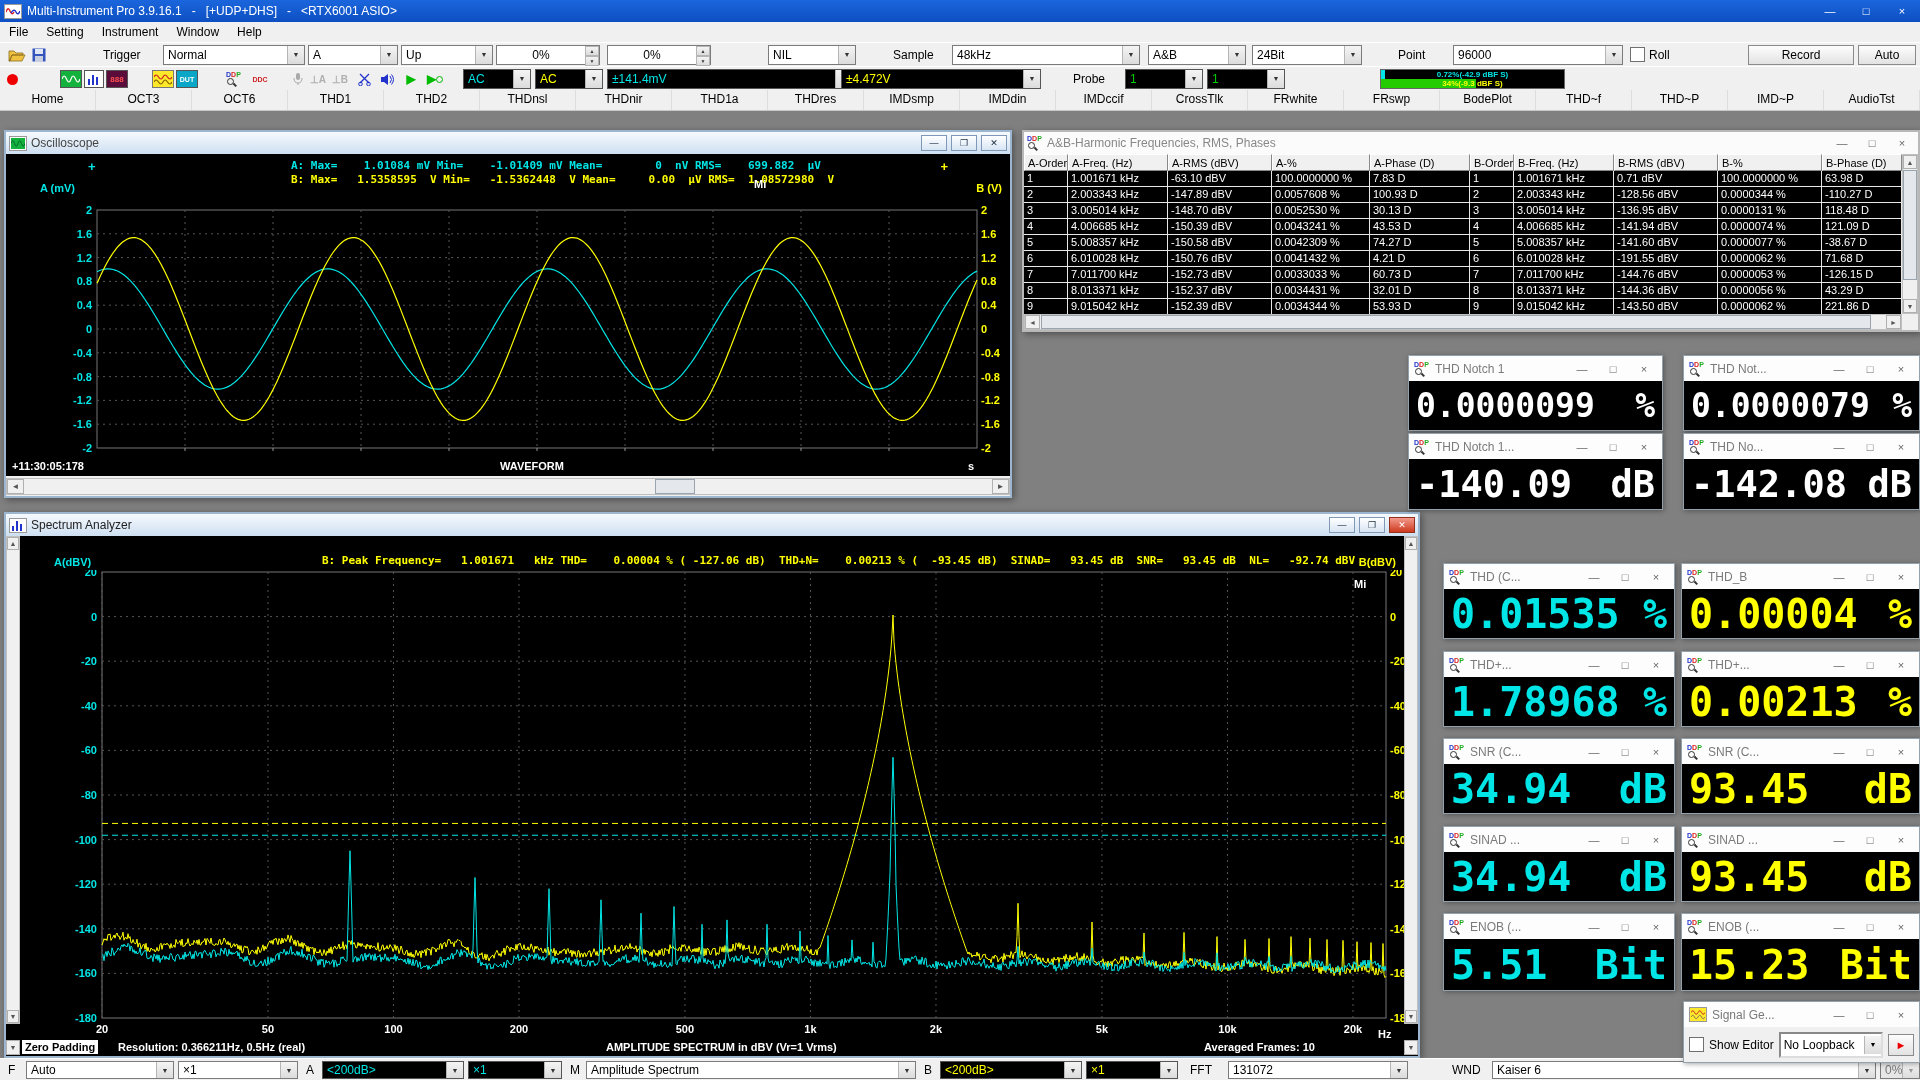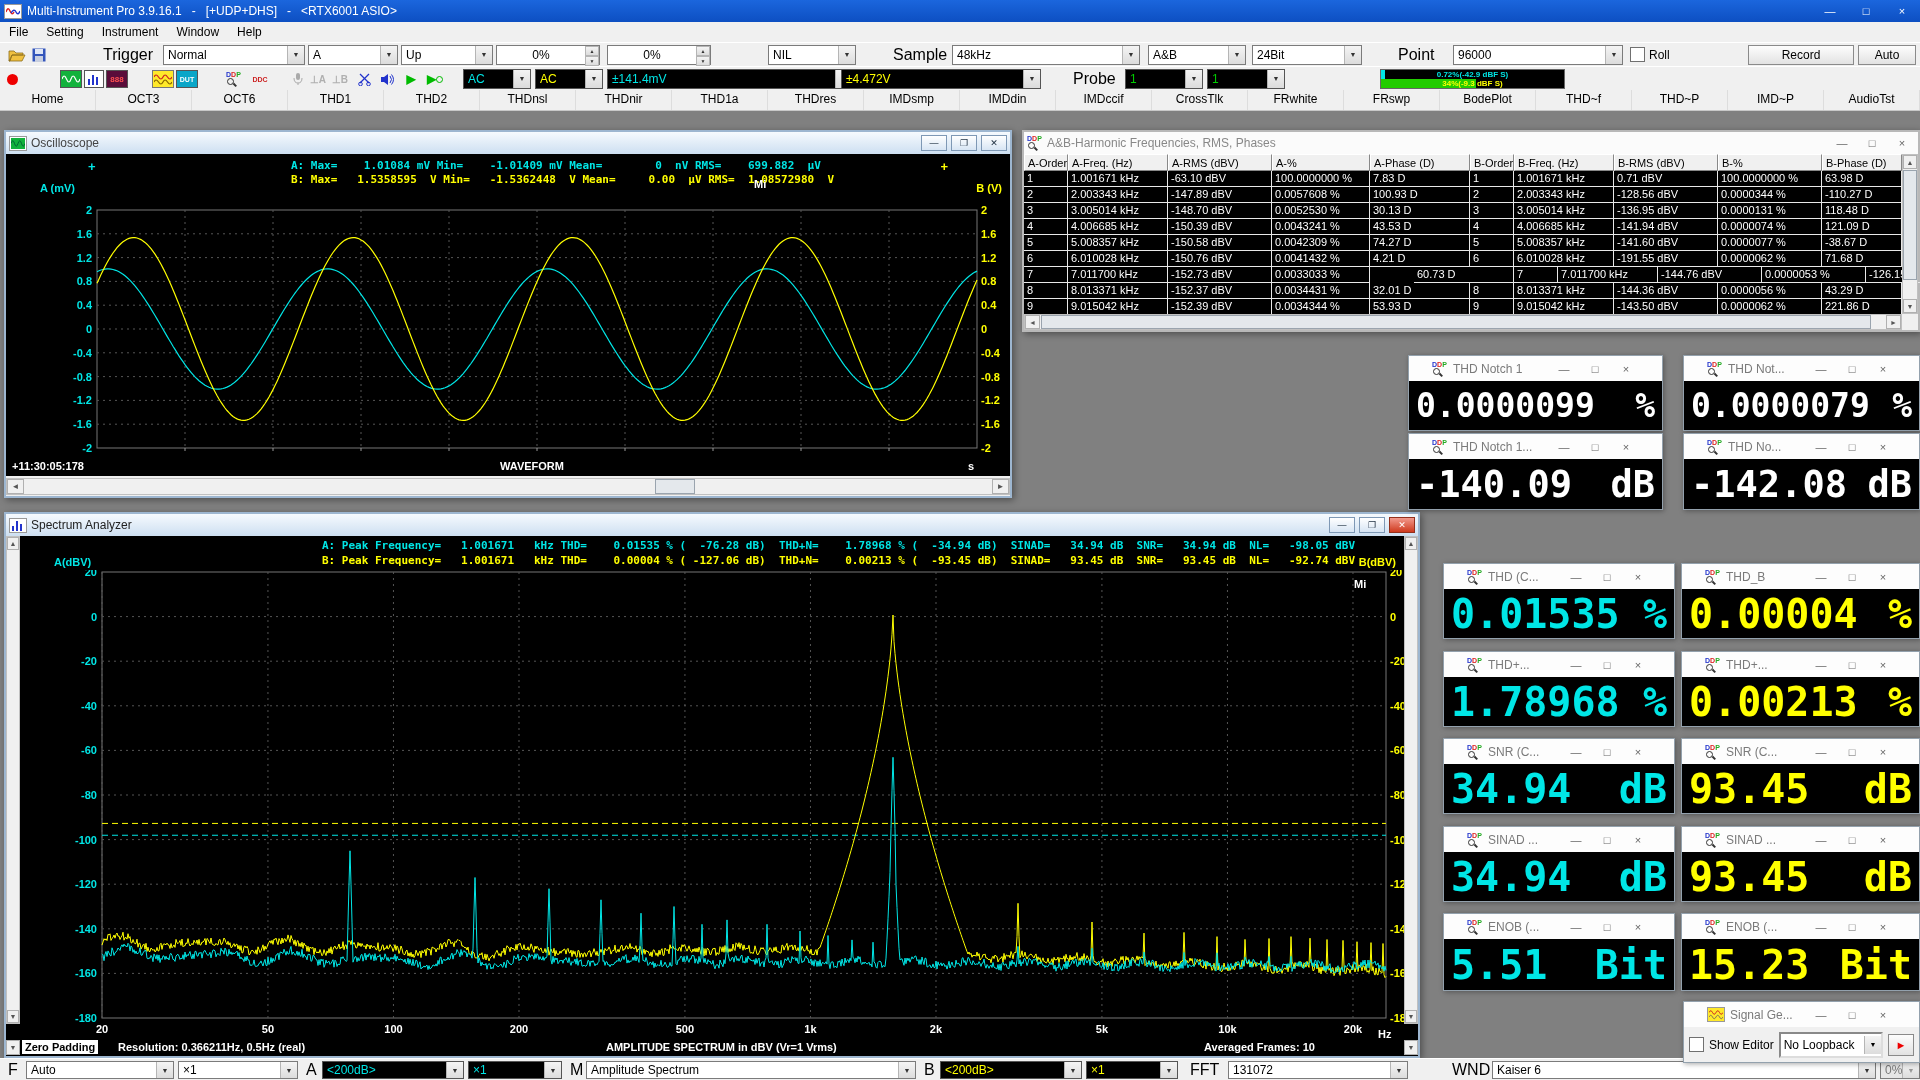--- a/index.html
+++ b/index.html
@@ -8,21 +8,21 @@
   .abs{position:absolute}
   
   #titlebar{position:absolute;left:0;top:0;width:1920px;height:22px;background:linear-gradient(#1b66dd,#0d4fc2);
             display:flex;align-items:center;color:#fff;font-size:12px}
   #titlebar .ttl{flex:1;padding-left:5px;white-space:pre}
   .capbtn{width:36px;height:22px;text-align:center;line-height:22px;color:#fff;font-size:11px}
   #menubar{position:absolute;left:0;top:22px;width:1920px;height:20px;background:#f0f0f0;display:flex;align-items:center}
   .mitem{padding:0 9px;line-height:20px}
   .tbrow{position:absolute;left:0;width:1920px;height:24px;background:#f0f0f0;border-top:1px solid #fff}
   #toolbar1{top:42px}#toolbar2{top:66px}
-  .lbl{position:absolute;line-height:24px;font-size:16px;white-space:nowrap}
+  .lbl{position:absolute;line-height:24px;font-size:12px;white-space:nowrap}
   .cmb{position:absolute;top:2px;height:20px;background:#fff;border:1px solid #7b7b7b;display:flex;align-items:stretch;box-sizing:border-box}
   .cmb .cv{flex:1;padding-left:4px;font-size:12px;white-space:nowrap;overflow:hidden;line-height:18px}
   .cmb .arr{width:16px;background:linear-gradient(#f4f4f4,#dcdcdc);border-left:1px solid #b5b5b5;
             text-align:center;font-size:7px;line-height:18px;color:#333}
   .cmb.blk{background:#000;border-color:#555}
   .spinbox{position:absolute;top:2px;height:20px;background:#fff;border:1px solid #7b7b7b;display:flex;box-sizing:border-box}
   .spinbox .cv{flex:1;text-align:center;line-height:18px}
   .spinner{width:14px;display:flex;flex-direction:column}
   .spinner span{flex:1;background:linear-gradient(#f4f4f4,#dcdcdc);border:1px solid #b5b5b5;font-size:5px;line-height:8px;text-align:center;color:#333}
   .pushbtn{position:absolute;top:2px;height:20px;border:1px solid #8a8a8a;background:linear-gradient(#fdfdfd,#e2e2e2);
@@ -58,21 +58,21 @@
   
   #harm .thead{display:flex;background:#404040}
   .thc{height:17px;line-height:16px;font-size:11px;padding-left:3px;box-sizing:border-box;background:#f0f0f0;
        border-top:1px solid #fff;border-left:1px solid #fff;border-right:1px solid #888;border-bottom:1px solid #888;
        white-space:nowrap;overflow:hidden;flex:none}
   .trow{display:flex;background:#000}
   .tdc{height:16px;line-height:15px;font-size:11px;color:#fff;padding-left:3px;box-sizing:border-box;
        border-right:1px solid #e8e8e8;border-bottom:1px solid #e8e8e8;white-space:nowrap;overflow:hidden;flex:none}
   
   .mini{position:absolute;border:1px solid #93a1ad;background:#fff;box-shadow:1px 1px 5px rgba(0,0,0,.35);box-sizing:border-box;overflow:hidden}
-  .mtbar{height:25px;display:flex;align-items:center;padding:0 23px;gap:5px;background:#fdfdfd}
+  .mtbar{height:25px;display:flex;align-items:center;padding:0 5px;gap:5px;background:#fdfdfd}
   .mtitle{color:#7a7a7a;font-size:12px;flex:1;white-space:nowrap;overflow:hidden}
   .mbtn{color:#666;font-size:11px;width:26px;text-align:center;flex:none}
   .mval{background:#000;display:flex;justify-content:space-between;align-items:center;padding:0 7px;
         font-family:"DejaVu Sans Mono",monospace;font-weight:bold;white-space:nowrap}
   .ddpic{width:16px;height:16px;position:relative;font-size:7px;font-weight:bold;line-height:7px;flex:none}
   .ddpic b:nth-child(1){color:#23c}.ddpic b:nth-child(2){color:#d22}.ddpic b:nth-child(3){color:#2a2}
   .ddpic .mg{position:absolute;left:1px;top:7px;width:5px;height:5px;border:1.5px solid #333;border-radius:50%}
   .ddpic .mh{position:absolute;left:7px;top:13px;width:4px;height:1.5px;background:#333;transform:rotate(45deg)}
   
   #siggen{z-index:30}
@@ -485,21 +485,21 @@
           <span class="tdc" style="width: 100px;">6.010028 kHz</span>
           <span class="tdc" style="width: 104px;">-191.55 dBV</span>
           <span class="tdc" style="width: 104px;">0.0000062 %</span>
           <span class="tdc" style="width: 80px;">71.68 D</span>
         </div>
         <div class="trow">
           <span class="tdc" style="width: 44px;">7</span>
           <span class="tdc" style="width: 100px;">7.011700 kHz</span>
           <span class="tdc" style="width: 104px;">-152.73 dBV</span>
           <span class="tdc" style="width: 98px;">0.0033033 %</span>
-          <span class="tdc" style="width: 100px; margin-left: 44px;">60.73 D</span>
+          <span class="tdc" style="width: 100px;">60.73 D</span>
           <span class="tdc" style="width: 44px;">7</span>
           <span class="tdc" style="width: 100px;">7.011700 kHz</span>
           <span class="tdc" style="width: 104px;">-144.76 dBV</span>
           <span class="tdc" style="width: 104px;">0.0000053 %</span>
           <span class="tdc" style="width: 80px;">-126.15 D</span>
         </div>
         <div class="trow">
           <span class="tdc" style="width: 44px;">8</span>
           <span class="tdc" style="width: 100px;">8.013371 kHz</span>
           <span class="tdc" style="width: 104px;">-152.37 dBV</span>
@@ -553,21 +553,20 @@
     </div>
     <div class="pclient" style="left:0;top:22px;width:1412px;height:520px">
       <div class="sb" style="left:0;top:0;width:14px;height:488px">
         <span class="sbtn" style="left:0;top:0;width:12px;height:13px;font-size:7px;line-height:12px">▲</span>
         <span class="sbtn" style="left:0;bottom:0;width:12px;height:13px;font-size:7px;line-height:12px">▼</span>
       </div>
       <div class="sb" style="right:0;top:0;width:14px;height:488px">
         <span class="sbtn" style="left:0;top:0;width:12px;height:13px;font-size:7px;line-height:12px">▲</span>
         <span class="sbtn" style="left:0;bottom:0;width:12px;height:13px;font-size:7px;line-height:12px">▼</span>
       </div>
-      <div class="stats" style="left:316px;top:2px;color:#00e6e6">A: Peak Frequency=   1.001671   kHz THD=    0.01535 % (  -76.28 dB)  THD+N=    1.78968 % (  -34.94 dB)  SINAD=   34.94 dB  SNR=   34.94 dB  NL=   -98.05 dBV</div>
       <div class="stats" style="left:316px;top:17px;color:#ffff00">B: Peak Frequency=   1.001671   kHz THD=    0.00004 % ( -127.06 dB)  THD+N=    0.00213 % (  -93.45 dB)  SINAD=   93.45 dB  SNR=   93.45 dB  NL=   -92.74 dBV</div>
       <span class="axlbl" style="left:48px;top:20px;color:#00e6e6">A(dBV)</span>
       <span class="axlbl" style="right:22px;top:20px;color:#ffff00">B(dBV)</span>
       <span class="mi" style="left:1348px;top:42px">Mi</span>
       <svg id="spec-svg" class="abs" style="left:14px;top:34px" width="1384" height="470">
           <rect x="82" y="2" width="1284" height="446" fill="none" stroke="#777" stroke-width="1"></rect>
           <line x1="82" y1="46.6" x2="1366" y2="46.6" stroke="#555" stroke-dasharray="2 4"></line>
           <line x1="82" y1="91.2" x2="1366" y2="91.2" stroke="#555" stroke-dasharray="2 4"></line>
           <line x1="82" y1="135.8" x2="1366" y2="135.8" stroke="#555" stroke-dasharray="2 4"></line>
           <line x1="82" y1="180.4" x2="1366" y2="180.4" stroke="#555" stroke-dasharray="2 4"></line>

